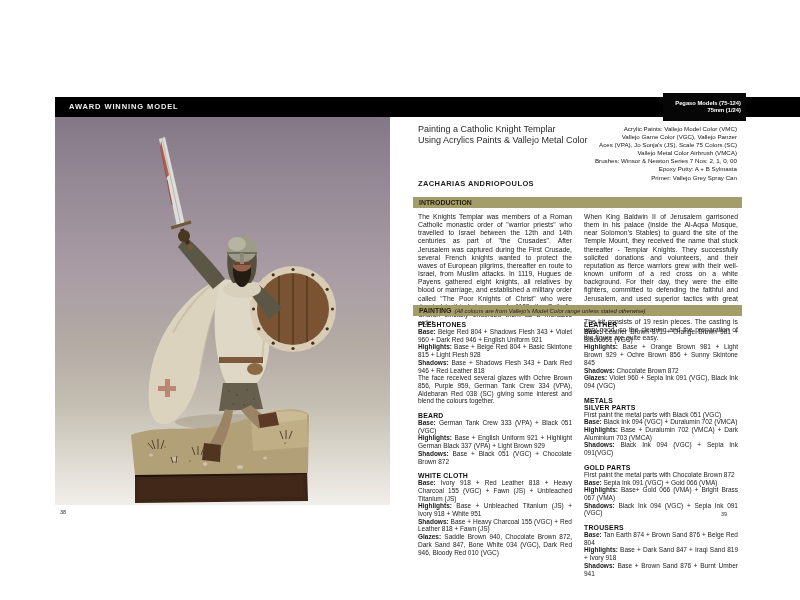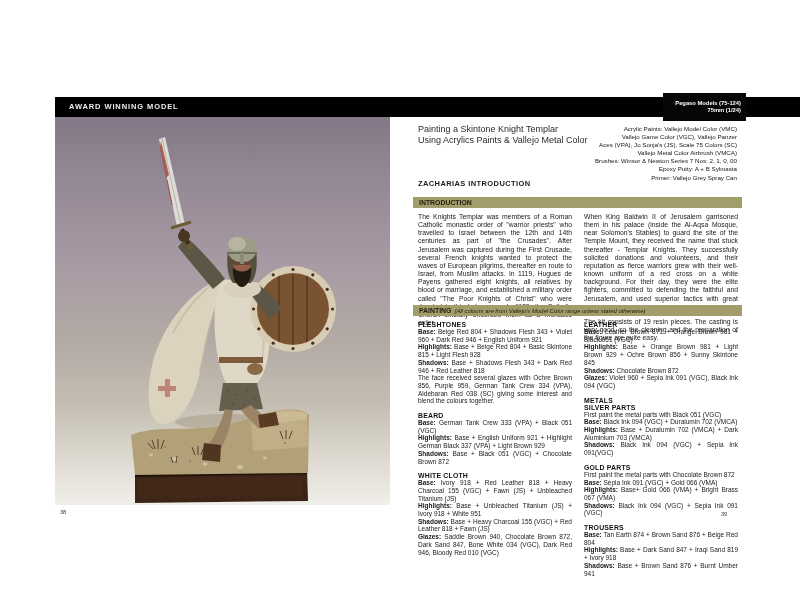--- a/index.html
+++ b/index.html
@@ -175,35 +175,35 @@
       <path d="M172,136 L202,136" stroke="#6f6e5c" stroke-width="2"></path>
       <rect x="185" y="136" width="4" height="11" fill="#8a8a76"></rect>
     </g>
   </svg>
 </div>
 
 <div class="abs page-num pn-left">38</div>
 <div class="abs page-num pn-right">39</div>
 
 <div class="abs subtitle">
-  <div>Painting a Skintone Knight Templar</div>
+  <div>Painting a Catholic Knight Templar</div>
   <div>Using Acrylics Paints &amp; Vallejo Metal Color</div>
 </div>
 
 <div class="abs materials">
     <div>Acrylic Paints: Vallejo Model Color (VMC)</div>
     <div>Vallejo Game Color (VGC), Vallejo Panzer</div>
     <div>Aces (VPA), Jo Sonja's (JS), Scale 75 Colors (SC)</div>
     <div>Vallejo Metal Color Airbrush (VMCA)</div>
     <div>Brushes: Winsor &amp; Newton Series 7 Nos: 2, 1, 0, 00</div>
     <div>Epoxy Putty: A + B Sylmasta</div>
     <div>Primer: Vallejo Grey Spray Can</div>
   </div>
 
-<div class="abs author">ZACHARIAS INTRODUCTION</div>
+<div class="abs author">ZACHARIAS ANDRIOPOULOS</div>
 
 <div class="abs sect-banner sb-intro">
   <span>INTRODUCTION</span>
 </div>
 
 <div class="abs twocol intro-cols">
   <div class="col">
     <p class="body-p">The Knights Templar was members of a Roman Catholic monastic order of "warrior priests" who travelled to Israel between the 12th and 14th centuries as part of "the Crusades". After Jerusalem was captured during the First Crusade, several French knights wanted to protect the waves of European pilgrims, thereafter en route to Israel, from Muslim attacks. In 1119, Hugues de Payens gathered eight knights, all relatives by blood or marriage, and established a military order called "The Poor Knights of Christ" who were devoted to this holy cause. In 1129, the Catholic Church officially endorsed them as a monastic order.</p>
   </div>
   <div class="col">

